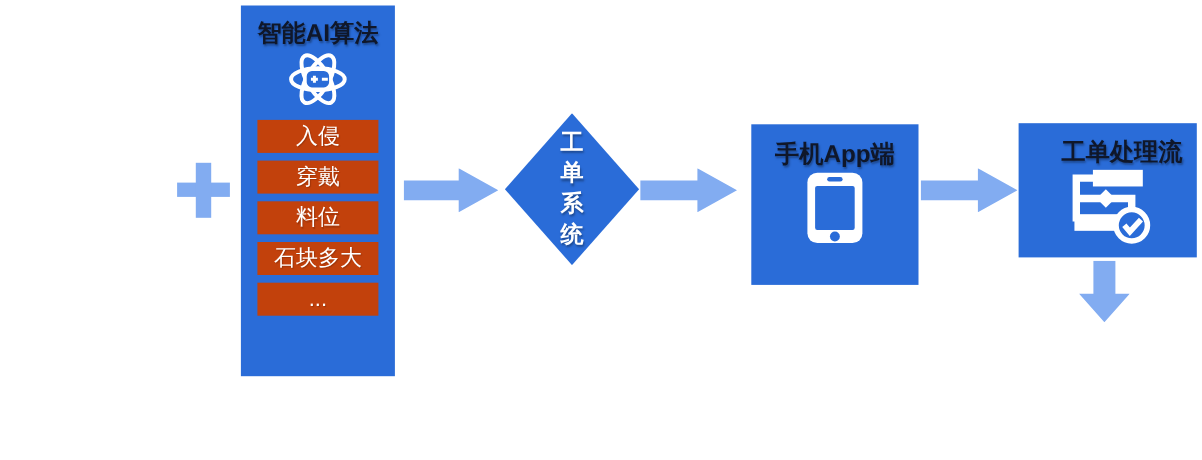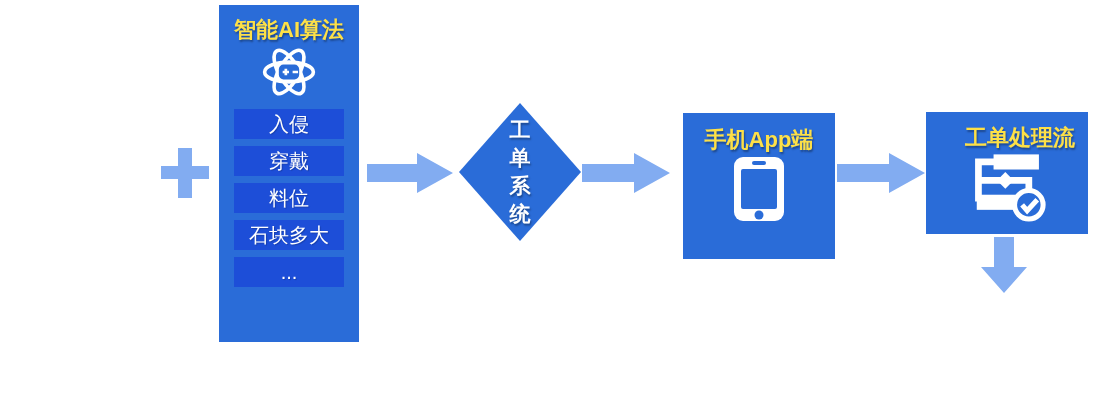--- a/index.html
+++ b/index.html
@@ -12,21 +12,21 @@
     font-family: "Liberation Sans", "DejaVu Sans", sans-serif;
     overflow: hidden;
   }
   .node {
     position: absolute;
     background: #2a6cd8;
     color: #ffffff;
     text-align: center;
   }
   .node-title {
-    color: #fde047;
+    color: #0f172a;
     font-weight: bold;
     font-size: 22px;
     line-height: 1.15;
     text-shadow: 1px 2px 2px rgba(0,0,0,0.35);
     white-space: nowrap;
   }
   .icon-wrap { display: block; margin: 0 auto; }
 
   
   .camera-node { left: 11px; top: 122px; width: 141px; height: 102px; }
@@ -39,21 +39,21 @@
   .plus .bar-v { position: absolute; left: 17px; top: 0; width: 14px; height: 50px; background: #82acf1; }
 
   
   .ai-node { left: 219px; top: 5px; width: 140px; height: 337px; }
   .ai-node .node-title { margin-top: 12px; }
   .ai-node svg { margin-top: 2px; }
   .ai-items { position: absolute; left: 0; top: 104px; width: 100%; }
   .ai-item {
     width: 110px; height: 30px; line-height: 30px;
     margin: 0 auto 7px auto;
-    background: #1d4ed8;
+    background: #c2410c;
     color: #ffffff; font-size: 20px; text-align: center;
     text-shadow: 1px 1px 1px rgba(0,0,0,0.2);
     white-space: nowrap; overflow: hidden;
   }
 
   
   .arrow { position: absolute; }
   .arrow-1 { left: 367px; top: 153px; }
   .arrow-2 { left: 582px; top: 153px; }
   .arrow-3 { left: 837px; top: 153px; }

